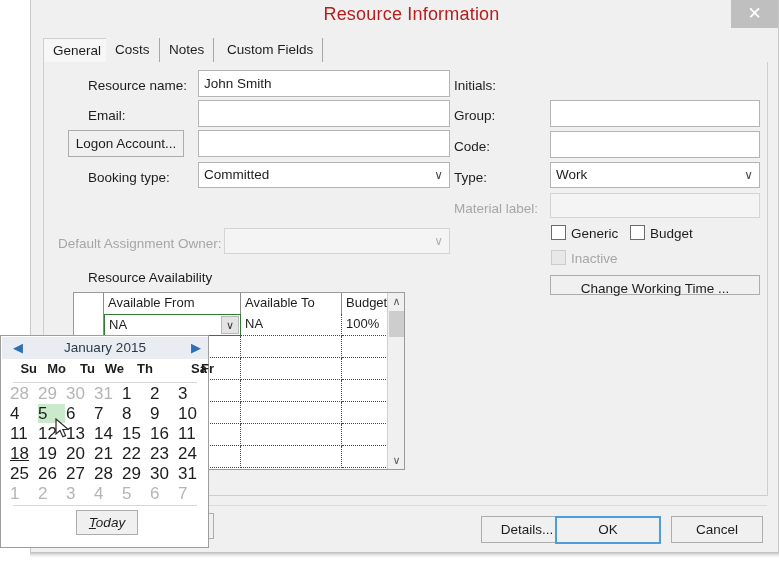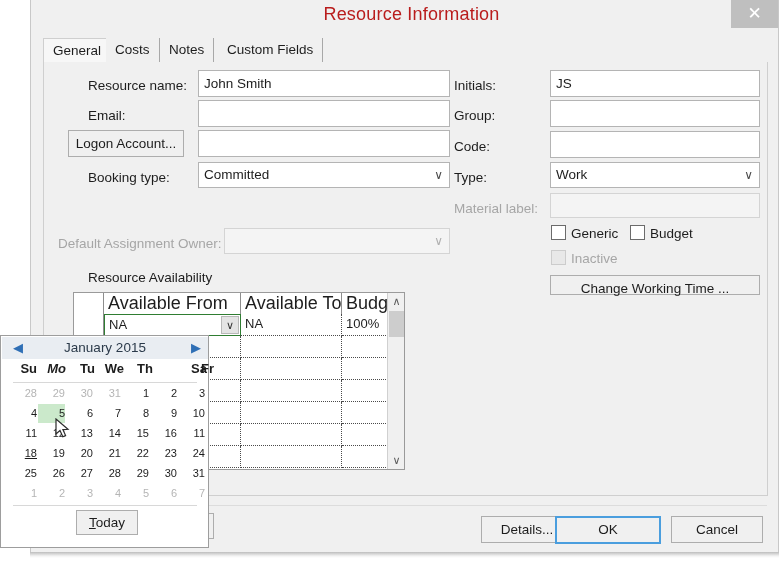--- a/index.html
+++ b/index.html
@@ -155,21 +155,21 @@
     border: 1px solid #9a9a9a;
     box-sizing: border-box;
     overflow: hidden;
   }
   .g-hdr {
     position: absolute; left: 0; top: 0;
     height: 35px; box-sizing: border-box;
     background: #ffffff;
     border-right: 1px solid #8d8d8d;
     border-bottom: 1px solid #8d8d8d;
-    font-size: 18px; color: #1d1d1d;
+    font-size: 13px; color: #1d1d1d;
     padding-left: 4px; line-height: 20px;
     white-space: nowrap; overflow: hidden;
   }
   .g-cell {
     position: absolute;
     box-sizing: border-box;
     border-right: 1px dotted #4a4a4a;
     border-bottom: 1px dotted #4a4a4a;
     font-size: 13px; color: #1d1d1d;
     padding-left: 4px; line-height: 20px;
@@ -242,32 +242,32 @@
     text-align: right; font-size: 13px; color: #1d1d1d;
     font-weight: bold;
   }
   .cal-sep {
     position: absolute; left: 12px; width: 184px; height: 1px;
     background: #d8d8d8;
   }
   .cal-grid { position: absolute; left: 1px; top: 48px; width: 206px; height: 120px; }
   .cal-day {
     position: absolute; width: 27px; height: 19px;
-    text-align: right; line-height: 19px;
-    font-size: 11px; color: #1d1d1d; cursor: pointer;
+    text-align: left; line-height: 19px;
+    font-size: 17px; color: #1d1d1d; cursor: pointer;
   }
   .cal-day.other { color: #b5b5b5; }
   .cal-day.sel { background: #cbe9cb; }
   .cal-today-btn {
     position: absolute; left: 75px; top: 174px;
     width: 62px; height: 25px;
     background: #f0f0f0; border: 1px solid #adadad;
     box-sizing: border-box;
     font-size: 13.5px; color: #1d1d1d;
-    text-align: center; line-height: 23px; cursor: pointer;
+    text-align: center; line-height: 23px; cursor: pointer; font-style: italic;
   }
   .cal-today-btn u { text-decoration: underline; }
 
   .cursor { position: absolute; left: 55px; top: 418px; z-index: 60; }
 
   .hidden-btn {
     position: absolute; left: 63px; top: 513px;
     width: 120px; height: 26px;
     background: #f0f0f0; border: 1px solid #adadad;
     box-sizing: border-box; z-index: 5;
@@ -313,21 +313,20 @@
         <div class="arw">∨</div>
       </div>
 
       <div class="lbl dim" style="left:14px; top:174px;">Default Assignment Owner:</div>
       <div class="combo dim" style="left:180px; top:166px; width:226px; height:26px;">
         <div class="val"></div>
         <div class="arw">∨</div>
       </div>
 
       <div class="lbl" style="left:410px; top:16px;">Initials:</div>
-      <div class="tbox" style="left:506px; top:8px; width:210px; height:27px;">JS</div>
 
       <div class="lbl" style="left:410px; top:46px;">Group:</div>
       <div class="tbox" style="left:506px; top:38px; width:210px; height:27px;"></div>
 
       <div class="lbl" style="left:410px; top:77px;">Code:</div>
       <div class="tbox" style="left:506px; top:69px; width:210px; height:27px;"></div>
 
       <div class="lbl" style="left:410px; top:108px;">Type:</div>
       <div class="combo" style="left:506px; top:100px; width:210px; height:26px;">
         <div class="val">Work</div>
@@ -415,21 +414,21 @@
     </div>
   </div>
 
   <div class="calendar">
     <div class="cal-hdr">January 2015</div>
     <div class="cal-nav" style="left:6px;">◀</div>
     <div class="cal-nav" style="left:184px;">▶</div>
 
     <div class="cal-dows">
       <div class="cal-dow" style="left:8px;">Su</div>
-      <div class="cal-dow" style="left:37px;font-style:italic;">Mo</div>
+      <div class="cal-dow" style="left:37px;">Mo</div>
       <div class="cal-dow" style="left:66px;">Tu</div>
       <div class="cal-dow" style="left:95px;">We</div>
       <div class="cal-dow" style="left:124px;">Th</div>
       <div class="cal-dow" style="left:152px;margin-left:33px;">Fr</div>
       <div class="cal-dow" style="left:178px;">Sa</div>
     </div>
     <div class="cal-sep" style="top:46px;"></div>
 
     <div class="cal-grid" id="cal-grid">
         <div class="cal-day other" style="left: 8px; top: 0px;">28</div>

